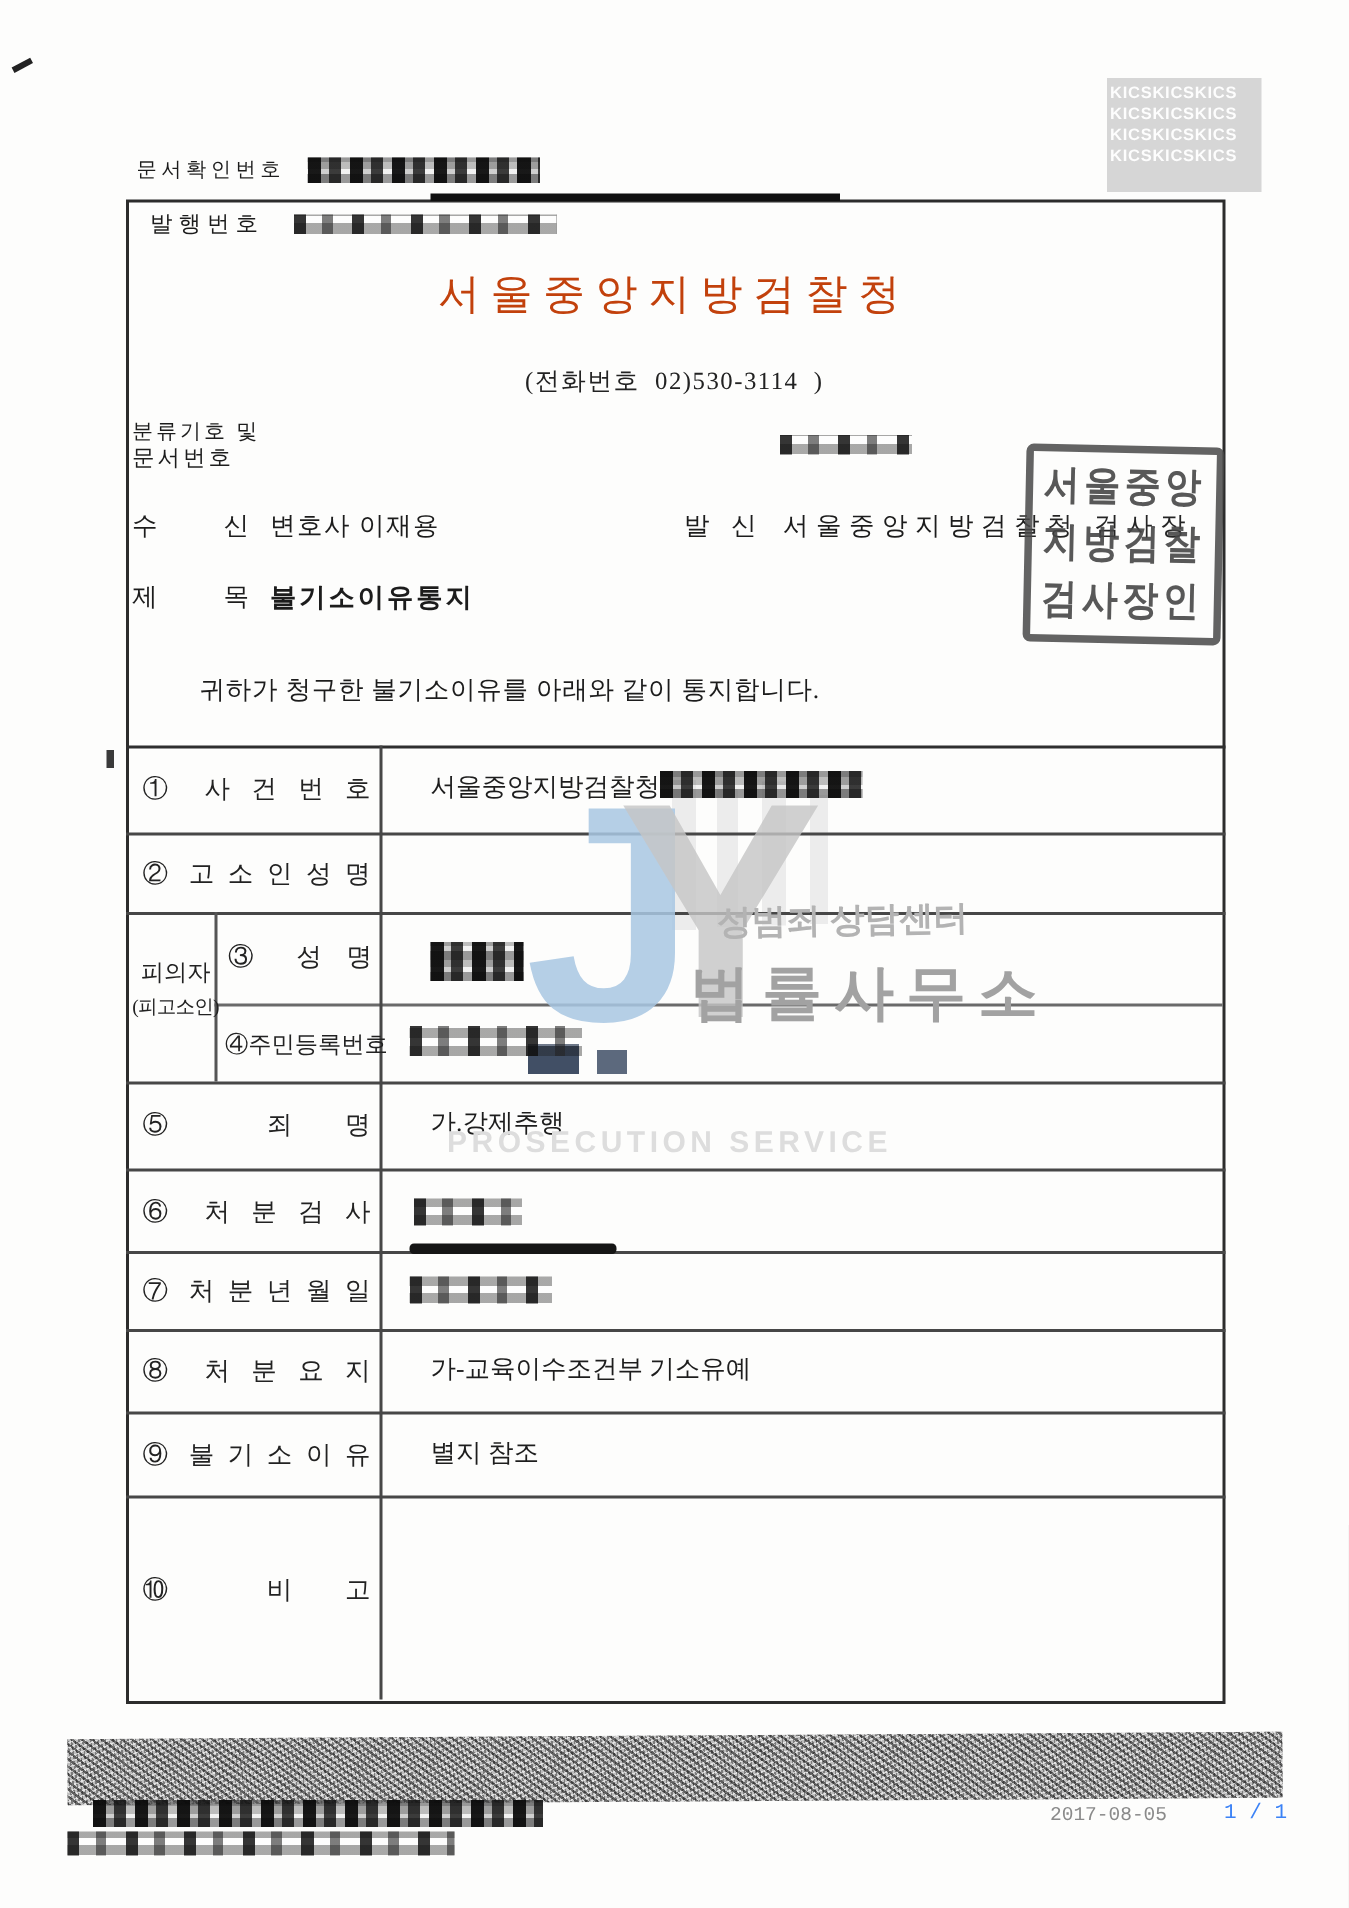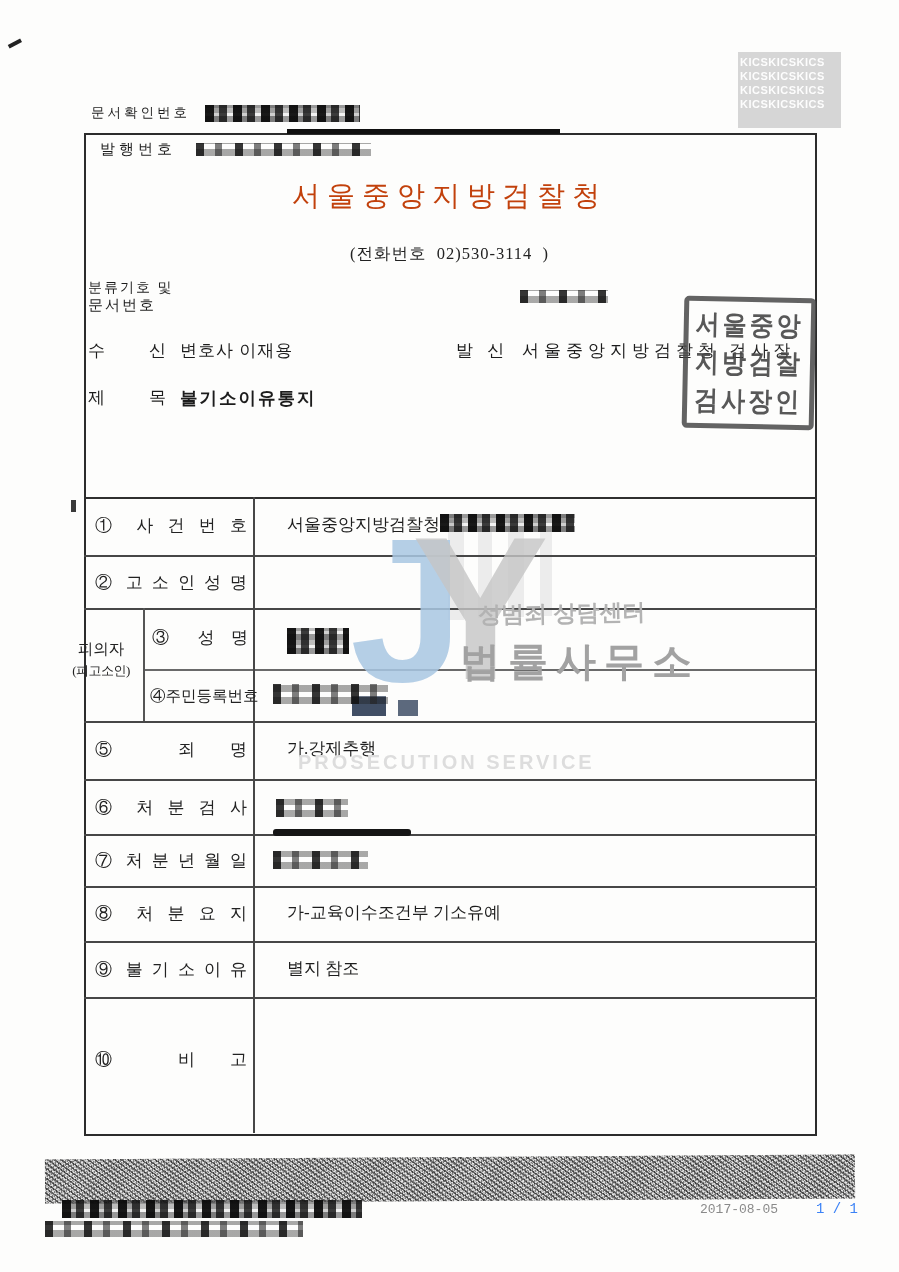--- a/index.html
+++ b/index.html
@@ -96,20 +96,21 @@
   <div class="mosaic mz-sparse" style="left:520px;top:290px;width:88px;height:13px;"></div>
 
   <span class="txt dist" style="left:88px;top:339px;width:78px;font-size:17px;">수 신</span>
   <div class="txt" style="left:180px;top:339px;font-size:17px;letter-spacing:1px;">변호사 이재용</div>
   <div class="txt" style="left:456px;top:339px;font-size:17px;letter-spacing:5px;">발 신</div>
   <div class="txt" style="left:522px;top:339px;font-size:17px;letter-spacing:5px;">서울중앙지방검찰청 검사장</div>
 
   <span class="txt dist" style="left:88px;top:386px;width:78px;font-size:17px;">제 목</span>
   <div class="txt" style="left:180px;top:386px;font-size:17.5px;font-weight:bold;letter-spacing:2px;">불기소이유통지</div>
 
+  <div class="txt" style="left:133px;top:448px;font-size:17px;letter-spacing:.5px;">귀하가 청구한 불기소이유를 아래와 같이 통지합니다.</div>
 
   <div class="seal">
     <div>서울중앙</div>
     <div>지방검찰</div>
     <div>검사장인</div>
   </div>
 
   <div class="hline" style="top:497px;background:#2f2f2f;"></div>
   <div class="hline" style="top:555px;"></div>
   <div class="hline" style="top:608px;"></div>
@@ -118,21 +119,21 @@
   <div class="hline" style="top:779px;"></div>
   <div class="hline" style="top:834px;"></div>
   <div class="hline" style="top:886px;"></div>
   <div class="hline" style="top:941px;"></div>
   <div class="hline" style="top:997px;"></div>
   <div class="vline" style="left:253px;top:497px;height:636px;"></div>
   <div class="vline" style="left:143px;top:608px;height:113px;width:1.5px;background:#555;"></div>
 
   <span class="cell-label dist" style="left:95px;top:514px;width:152px;">① 사 건 번 호</span>
   <span class="cell-label dist" style="left:95px;top:571px;width:152px;">② 고 소 인 성 명</span>
-  <div class="cell-label" style="left:72px;top:638px;width:58px;text-align:center;font-size:15.5px;line-height:22px;">
+  <div class="cell-label" style="left:88px;top:638px;width:58px;text-align:center;font-size:15.5px;line-height:22px;">
     <div>피의자</div>
     <div style="font-size:13px;letter-spacing:-.5px;">(피고소인)</div>
   </div>
   <span class="cell-label dist" style="left:152px;top:626px;width:96px;">③ 성 명</span>
   <span class="cell-label" style="left:150px;top:686px;font-size:15.5px;">④주민등록번호</span>
   <span class="cell-label dist" style="left:95px;top:738px;width:152px;">⑤ 죄 명</span>
   <span class="cell-label dist" style="left:95px;top:796px;width:152px;">⑥ 처 분 검 사</span>
   <span class="cell-label dist" style="left:95px;top:849px;width:152px;">⑦ 처 분 년 월 일</span>
   <span class="cell-label dist" style="left:95px;top:902px;width:152px;">⑧ 처 분 요 지</span>
   <span class="cell-label dist" style="left:95px;top:958px;width:152px;">⑨ 불 기 소 이 유</span>

